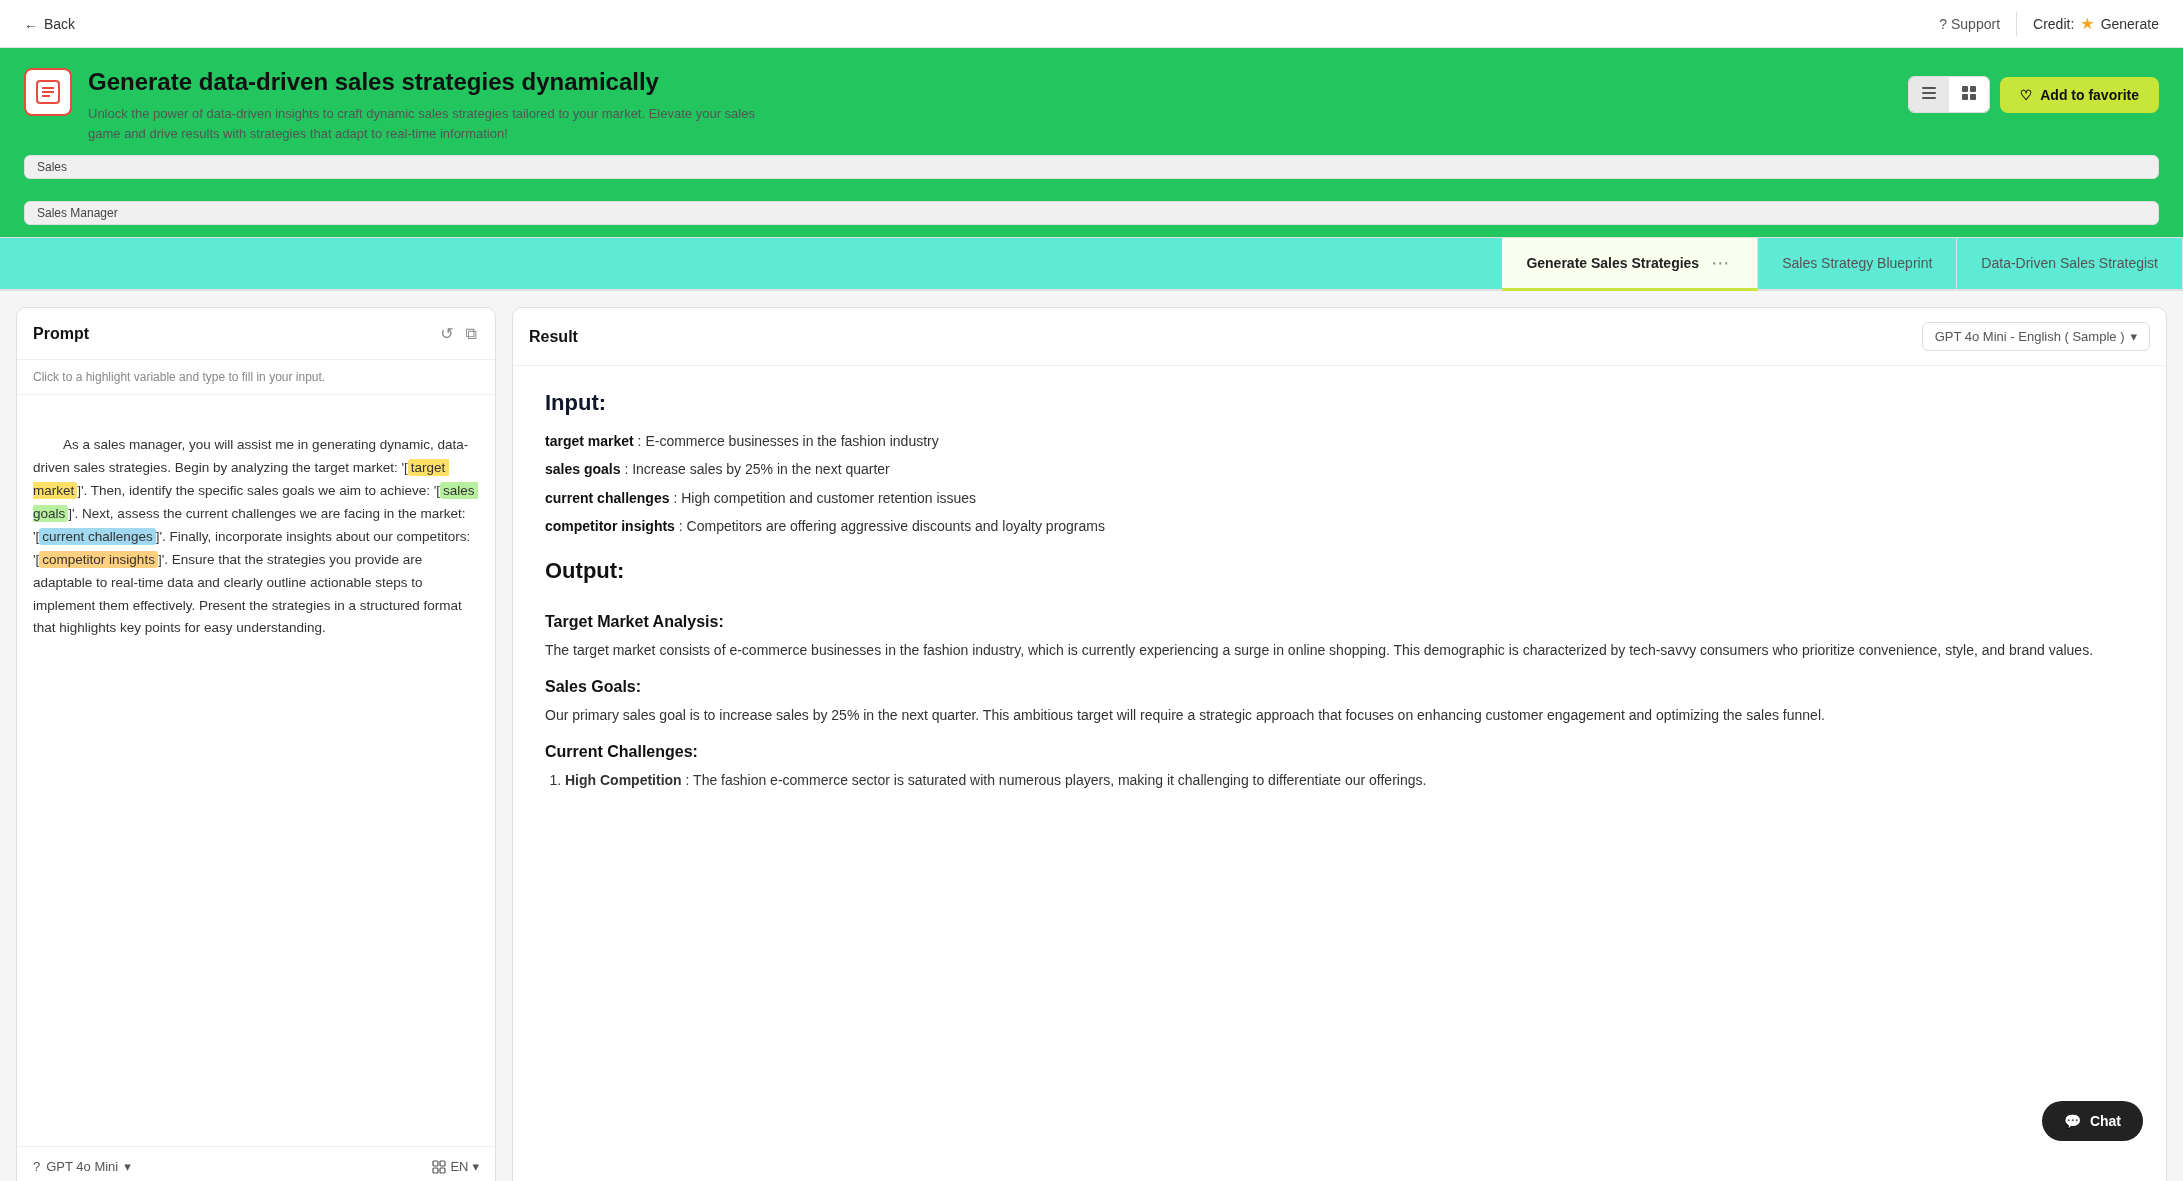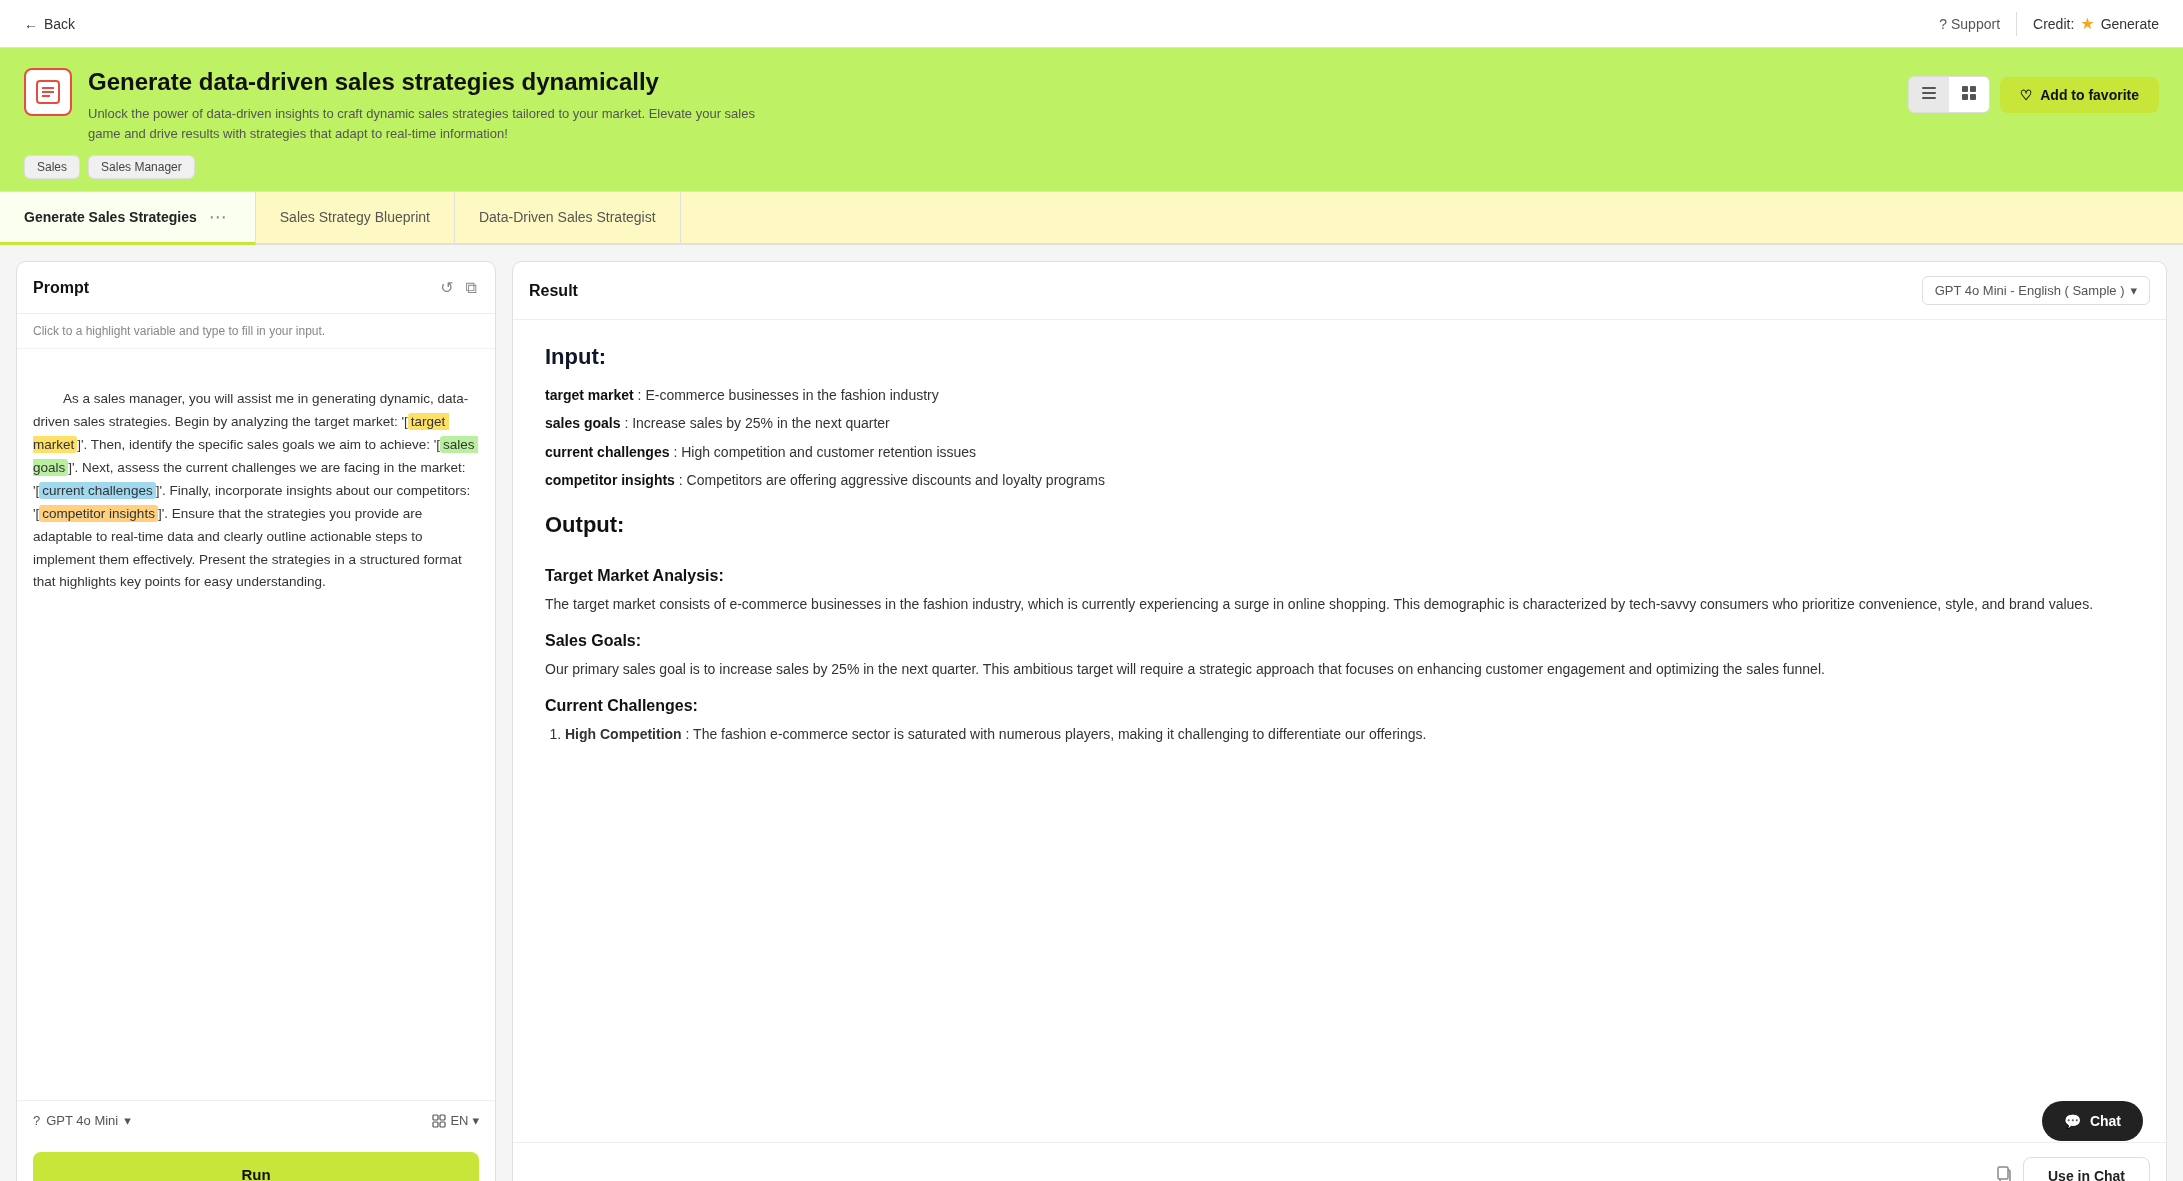--- a/index.html
+++ b/index.html
@@ -15,21 +15,21 @@
       display: flex; align-items: center; gap: 6px;
       background: none; border: none; cursor: pointer; font-size: 14px; color: #333;
     }
     .top-right { display: flex; align-items: center; gap: 16px; }
     .support-link { display: flex; align-items: center; gap: 4px; color: #555; font-size: 14px; cursor: pointer; }
     .credit-badge { display: flex; align-items: center; gap: 6px; font-size: 14px; color: #333; }
     .star-icon { color: #f5a623; font-size: 16px; }
 
     
     .page-header {
-      background: #bef264; padding: 20px 24px 0 24px;
+      background: #22c55e; padding: 20px 24px 0 24px;
       border-bottom: 1px solid #e0e0e0;
     }
     .header-top {
       display: flex; align-items: flex-start; gap: 16px;
     }
     .header-icon {
       width: 48px; height: 48px; border: 2px solid #e74c3c; border-radius: 8px;
       display: flex; align-items: center; justify-content: center; flex-shrink: 0;
       font-size: 20px; color: #e74c3c; background: #fff;
     }
@@ -42,29 +42,29 @@
     .add-favorite-btn {
       display: flex; align-items: center; gap: 8px;
       background: #c8e63a; border: none; border-radius: 8px;
       padding: 10px 20px; font-size: 14px; font-weight: 600; cursor: pointer; color: #111;
     }
     .view-toggle { display: flex; border: 1px solid #ddd; border-radius: 6px; overflow: hidden; }
     .view-btn {
       padding: 8px 12px; background: #fff; border: none; cursor: pointer; font-size: 14px; color: #555;
     }
     .view-btn.active { background: #e8e8e8; }
-    .tags { display: flex; gap: 8px; margin-top: 12px; padding-bottom: 12px; }
+    .tags { display: flex; gap: 22px; margin-top: 12px; padding-bottom: 12px; flex-direction: column; }
     .tag {
       background: #f0f0f0; border: 1px solid #ddd; border-radius: 6px;
       padding: 4px 12px; font-size: 12px; color: #444; cursor: pointer;
     }
 
     
     .tabs {
-      display: flex; background: #fef9c3; border-bottom: 2px solid #e0e0e0;
+      display: flex; background: #5eead4; border-bottom: 2px solid #e0e0e0; justify-content: flex-end;
     }
     .tab {
       padding: 14px 24px; font-size: 14px; cursor: pointer; color: #555;
       border-bottom: 3px solid transparent; margin-bottom: -2px;
       display: flex; align-items: center; gap: 8px; white-space: nowrap;
       border-right: 1px solid #e0e0e0;
     }
     .tab.active {
       background: #fafff0; color: #222; font-weight: 600;
       border-bottom: 3px solid #c8e63a;

